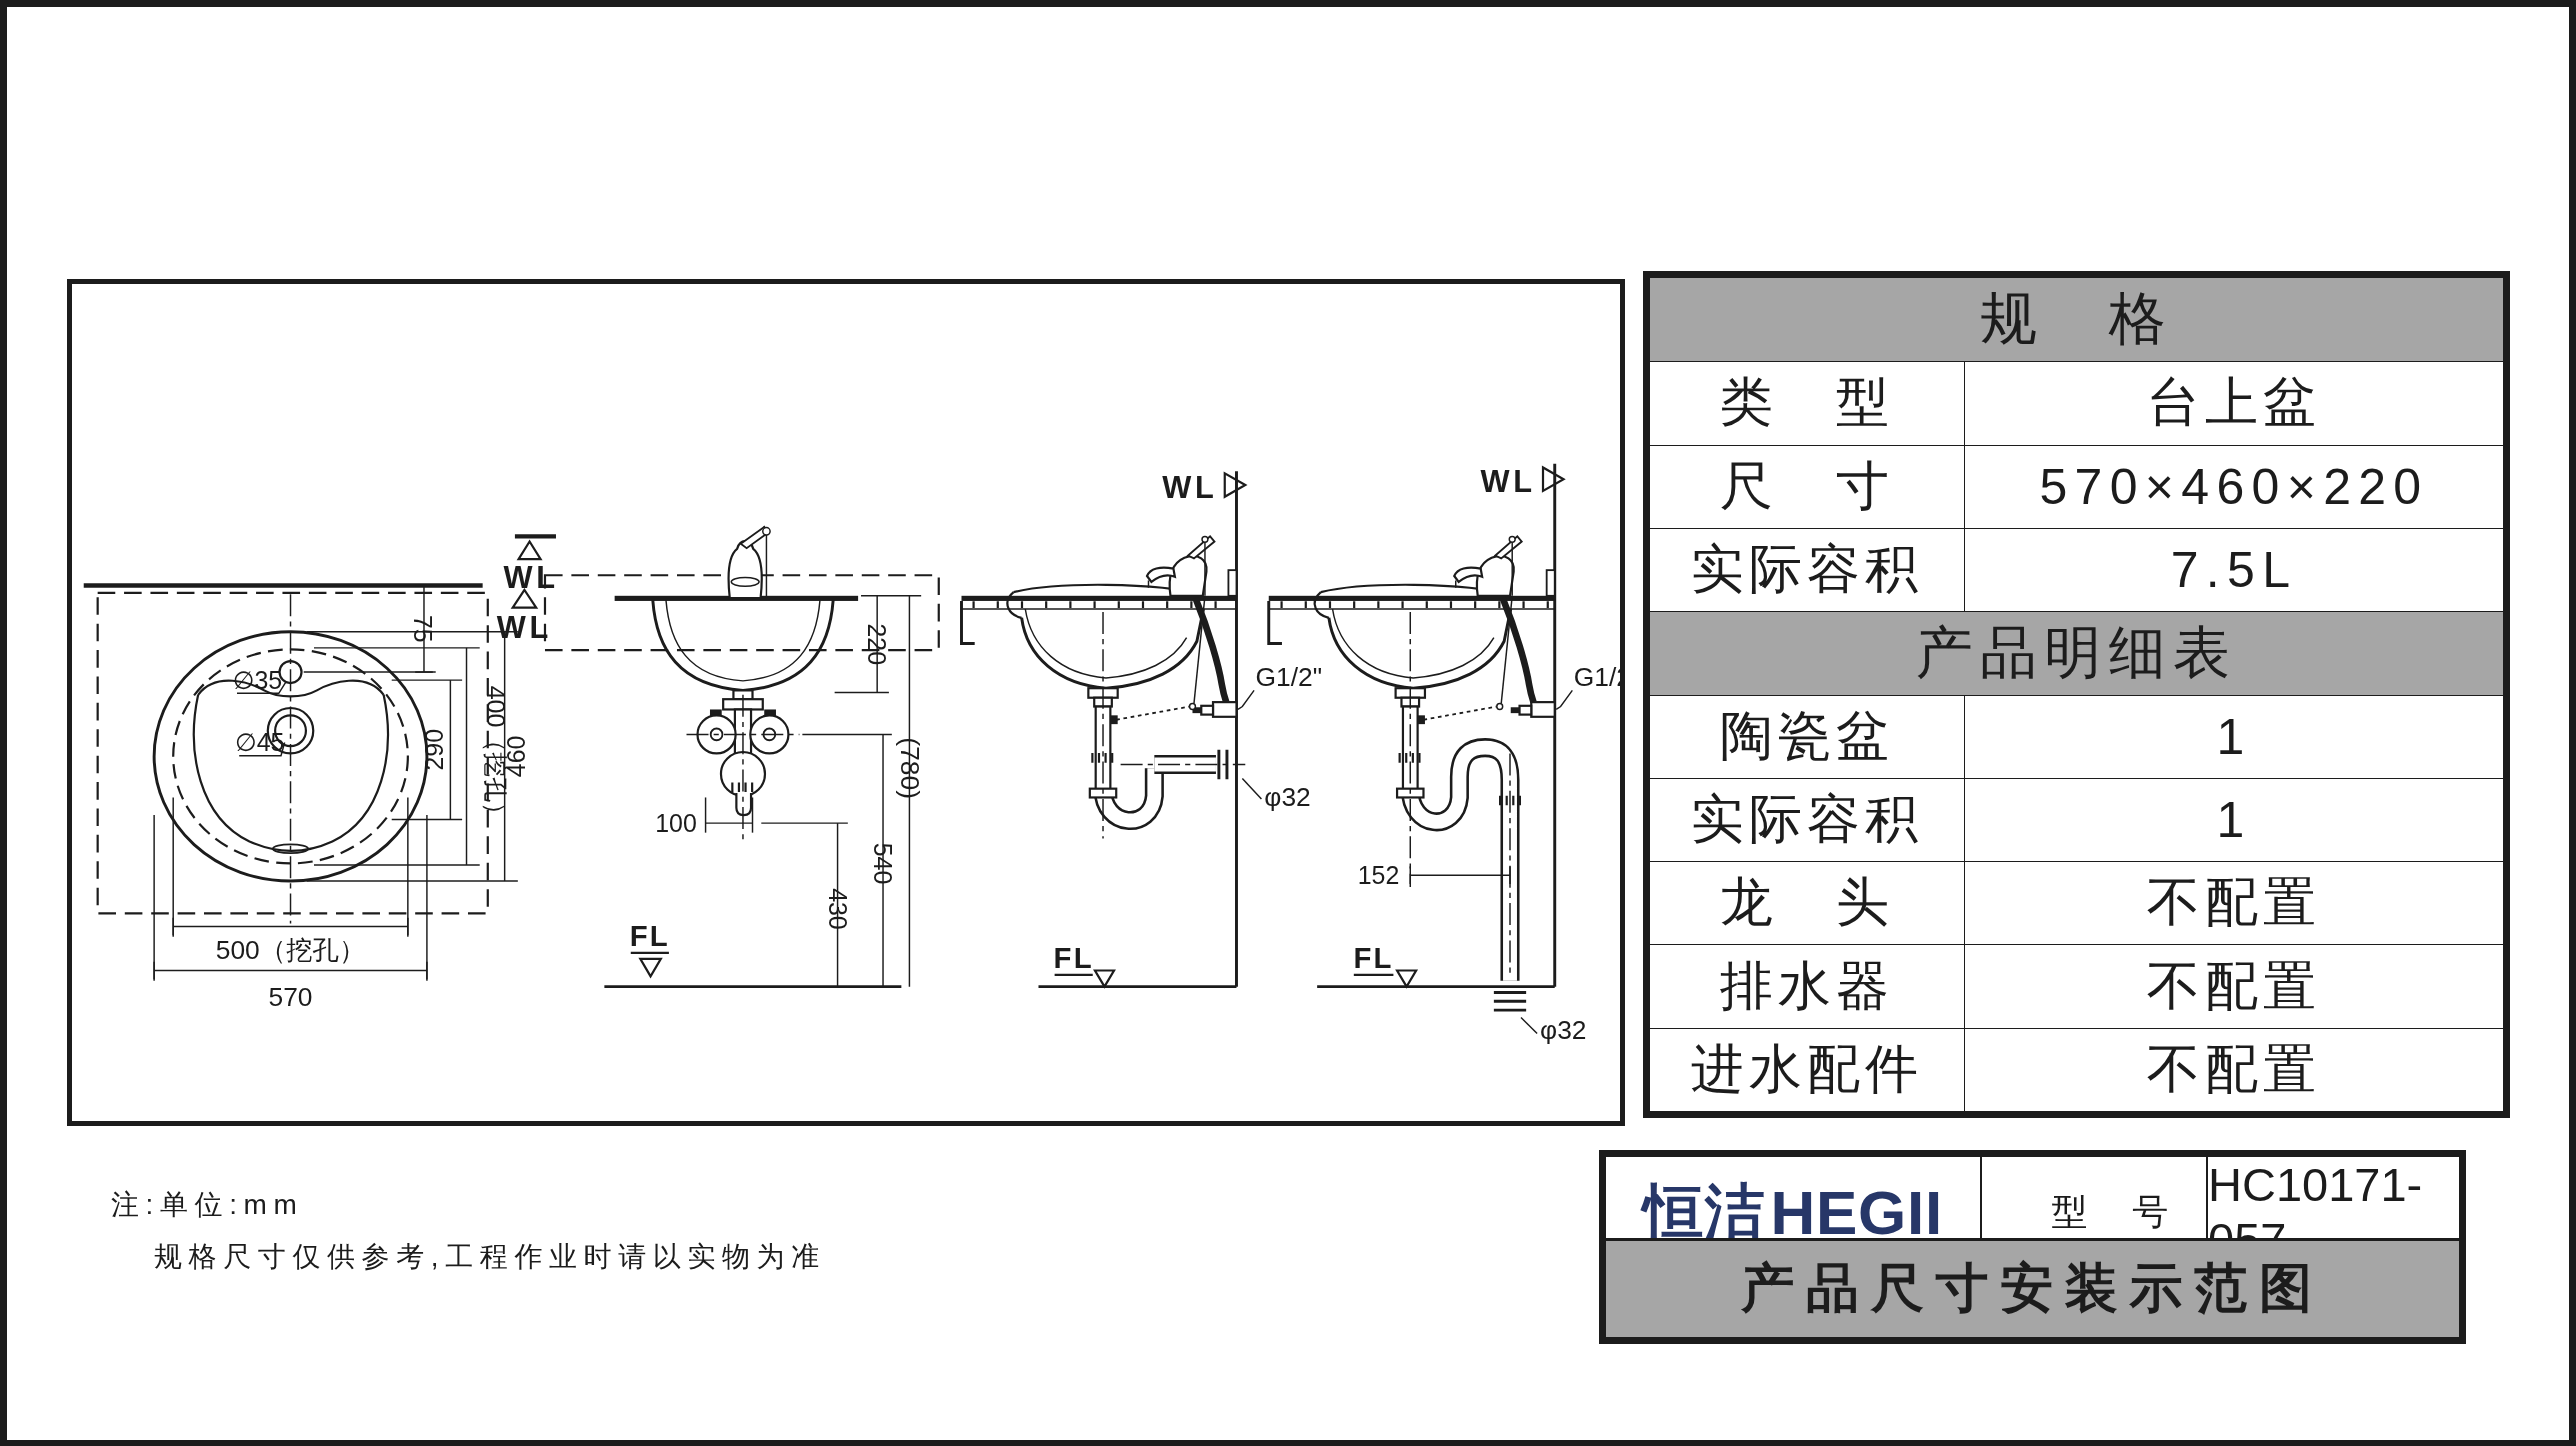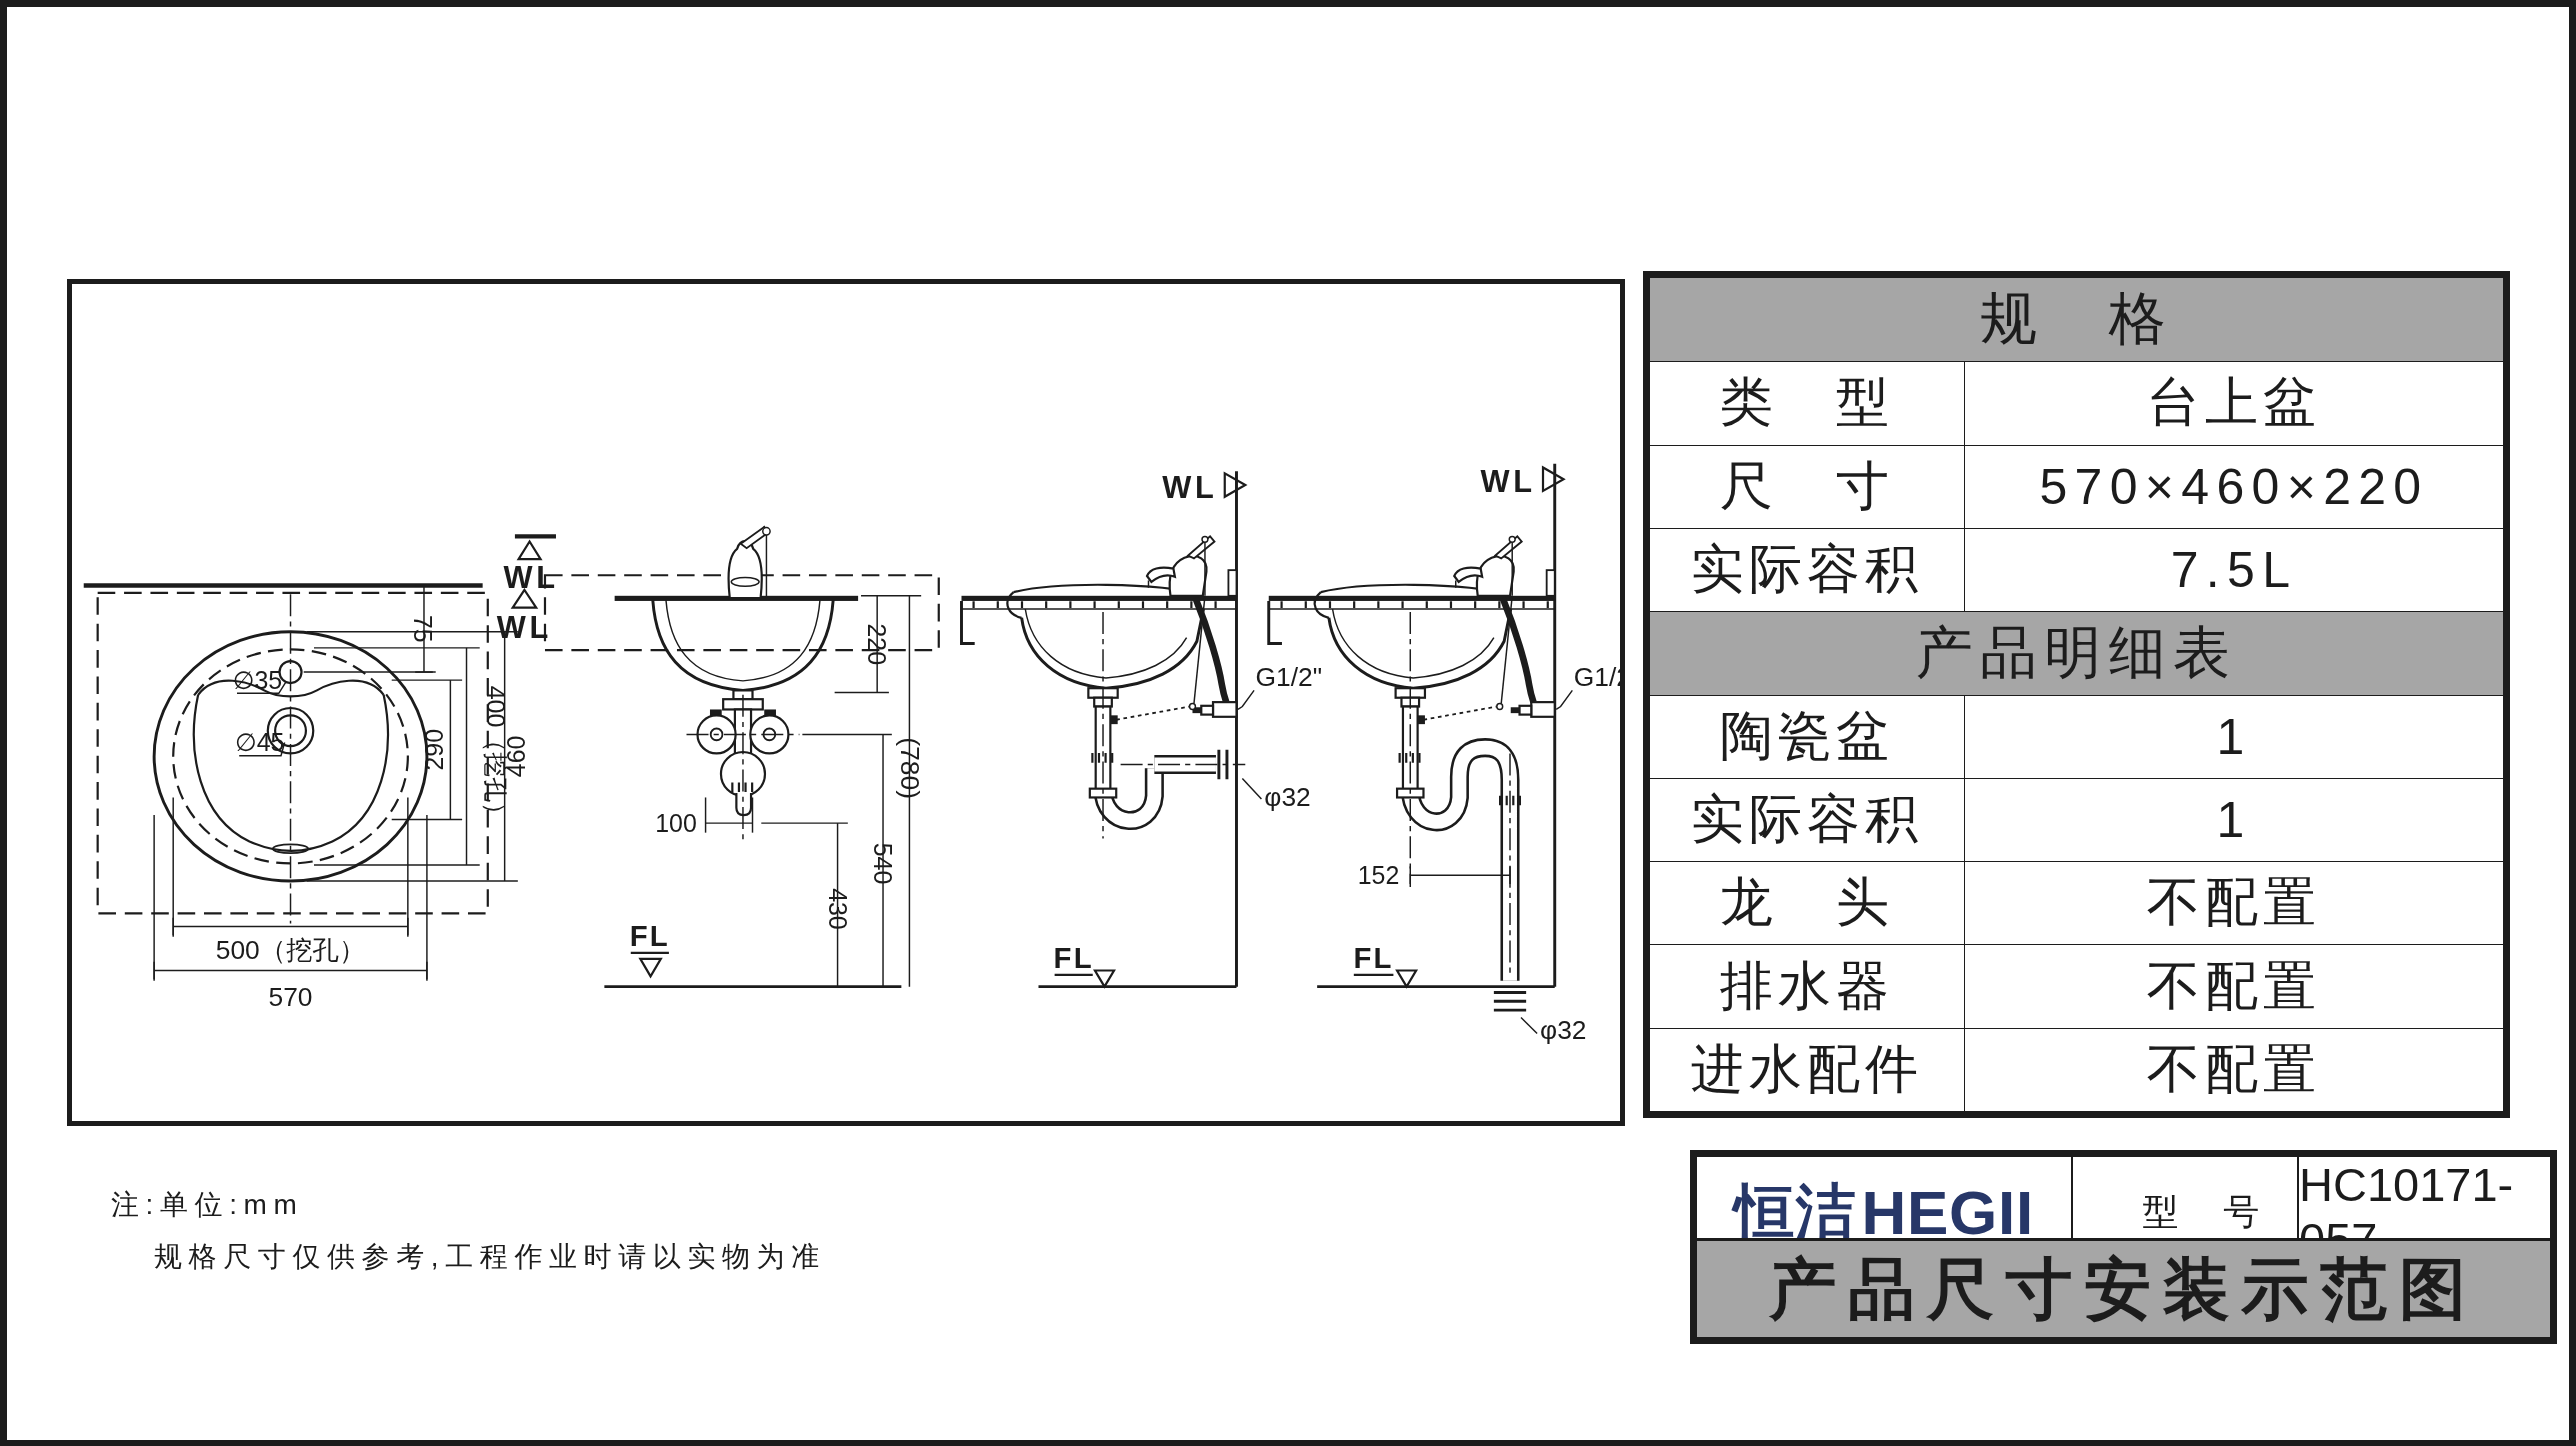--- a/index.html
+++ b/index.html
@@ -44,28 +44,28 @@
   
   .spec-table{position:absolute;left:1643px;top:271px;width:867px;height:847px;border:7.3px solid var(--line);display:grid;grid-template-rows:repeat(10,1fr);background:#fff;}
   .spec-row{display:grid;grid-template-columns:314px 1fr;align-items:stretch;}
   .spec-row + .spec-row{border-top:1.5px solid var(--line);}
   .spec-head{display:flex;align-items:center;justify-content:center;background:var(--gray);font-size:57px;letter-spacing:7.3px;font-weight:500;}
   .spec-cell{display:flex;align-items:center;justify-content:center;font-size:53px;letter-spacing:5.1px;font-weight:500;}
   .spec-cell.value{border-left:1.5px solid var(--line);}
   .spec-cell.num{font-size:50px;letter-spacing:7.3px;}
 
   
-  .title-block{position:absolute;left:1690px;top:1150px;width:867px;height:194px;border:7.3px solid var(--line);display:grid;grid-template-rows:81px 1fr;background:#fff;}
+  .title-block{position:absolute;left:1599px;top:1150px;width:867px;height:194px;border:7.3px solid var(--line);display:grid;grid-template-rows:81px 1fr;background:#fff;}
   .tb-top{display:grid;grid-template-columns:374px 226px 1fr;}
   .tb-logo{display:flex;align-items:center;justify-content:center;gap:4.4px;}
   .tb-logo .cn{color:var(--navy);font-size:60px;font-weight:800;letter-spacing:1.5px;}
   .tb-logo .en{color:var(--navy);font-size:62px;font-weight:800;letter-spacing:0.7px;}
   .tb-model-label{display:flex;align-items:center;justify-content:center;border-left:2.2px solid var(--line);font-size:36px;letter-spacing:4.4px;font-weight:500;padding-left:36px;}
   .tb-model-value{display:flex;align-items:center;justify-content:center;border-left:2.2px solid var(--line);font-size:47px;font-weight:500;}
-  .tb-title{display:flex;align-items:center;justify-content:center;background:var(--gray);border-top:3.7px solid var(--line);font-size:67px;font-weight:600;letter-spacing:11.7px;}
+  .tb-title{display:flex;align-items:center;justify-content:center;background:var(--gray);border-top:3.7px solid var(--line);font-size:53px;font-weight:600;letter-spacing:11.7px;}
 </style>
 </head>
 <body>
 
 <div class="page">
   <div class="page-border"></div>
 
   <div class="drawing-frame">
     <svg viewBox="0 0 2111 1141">
 

